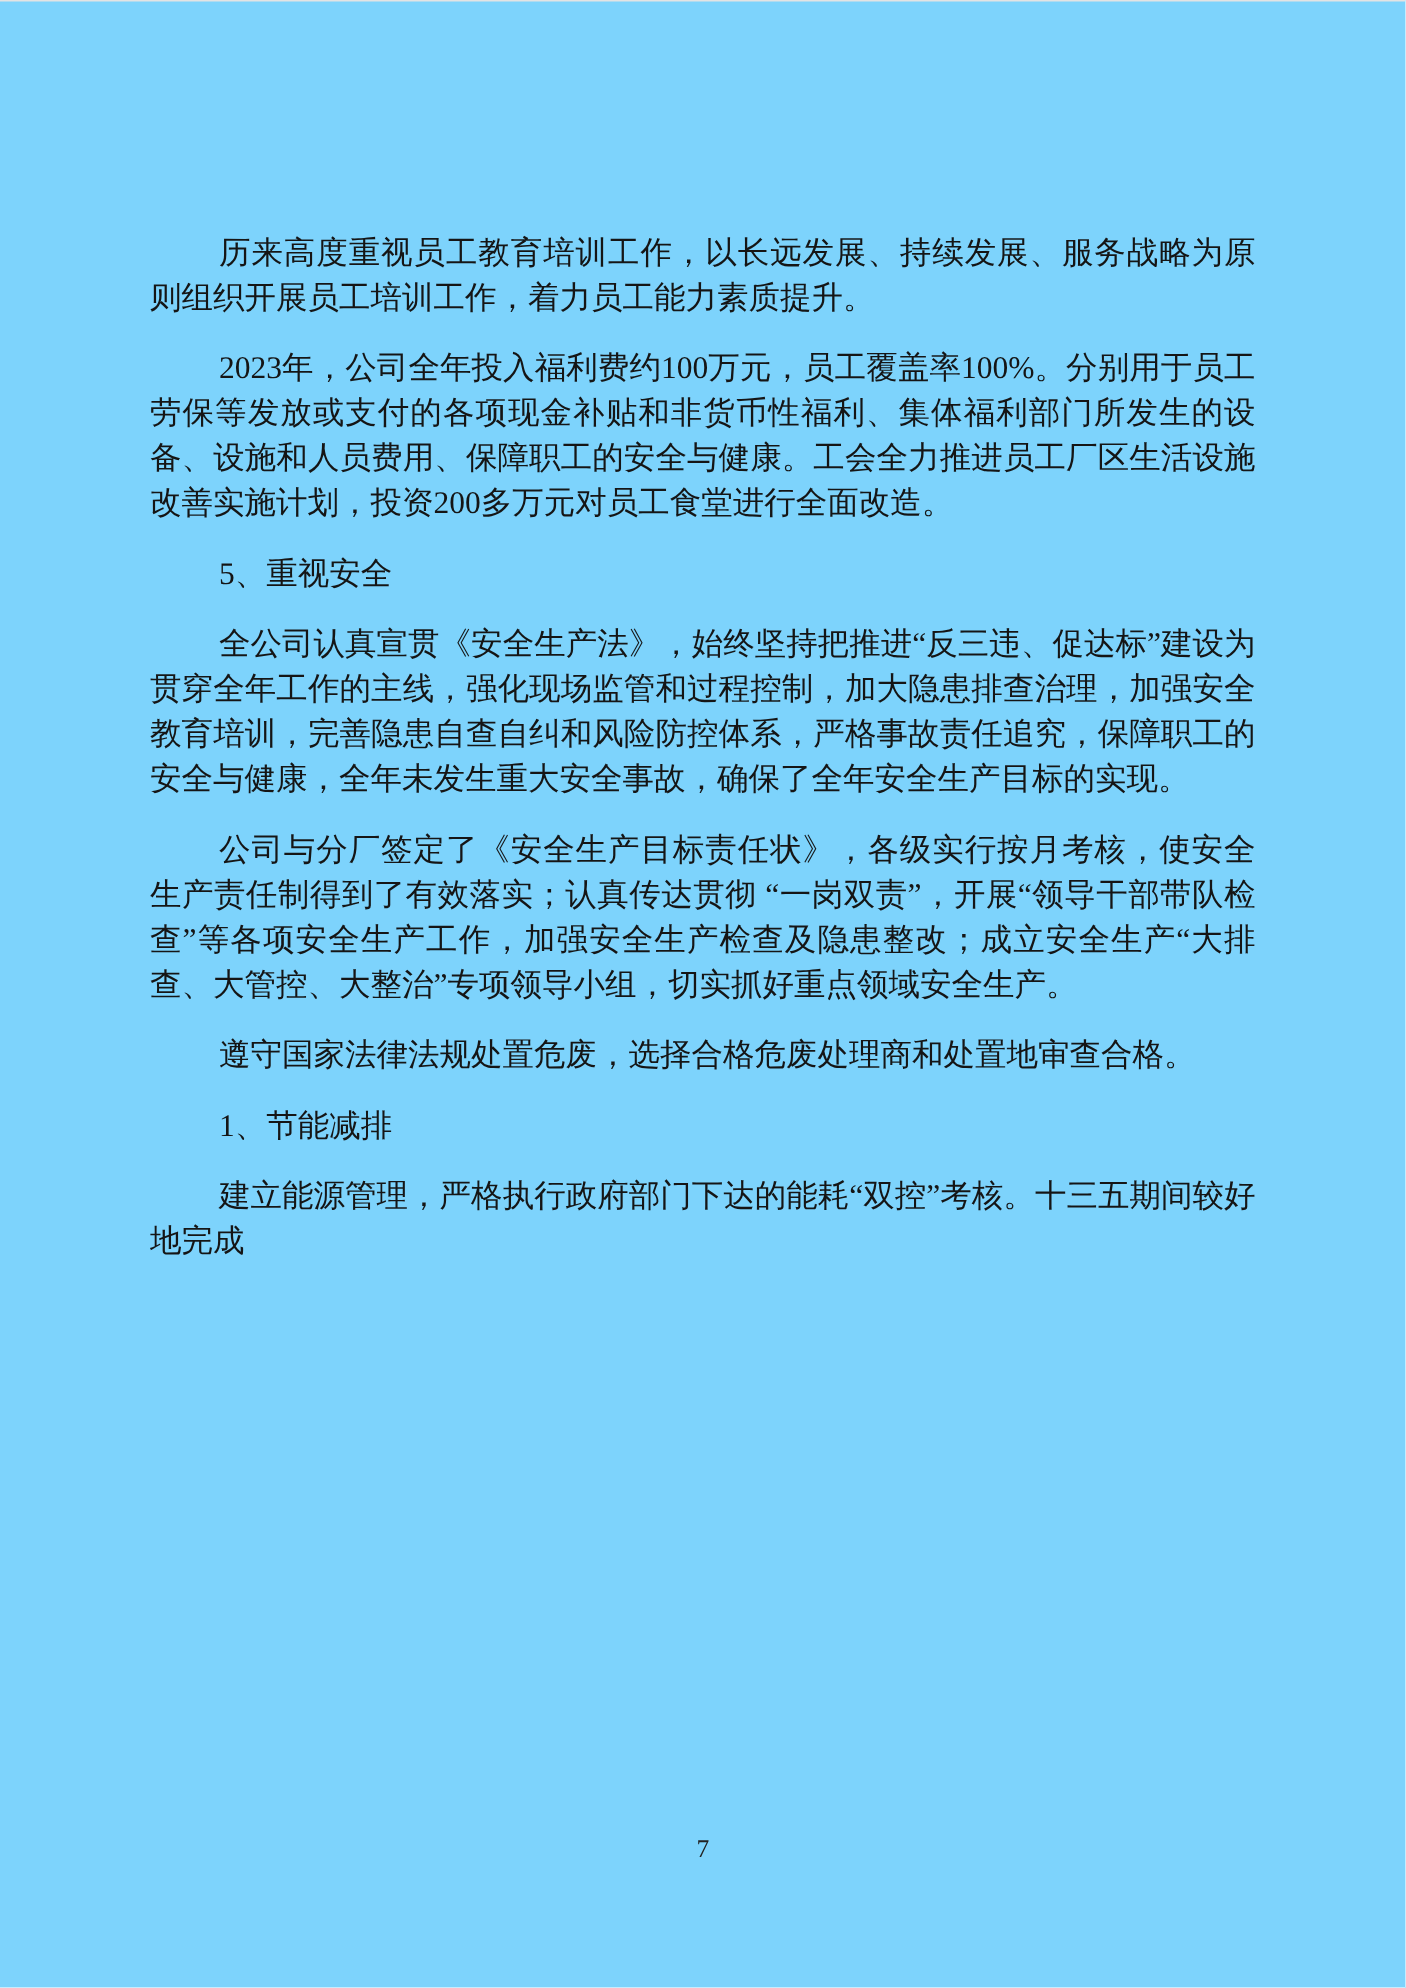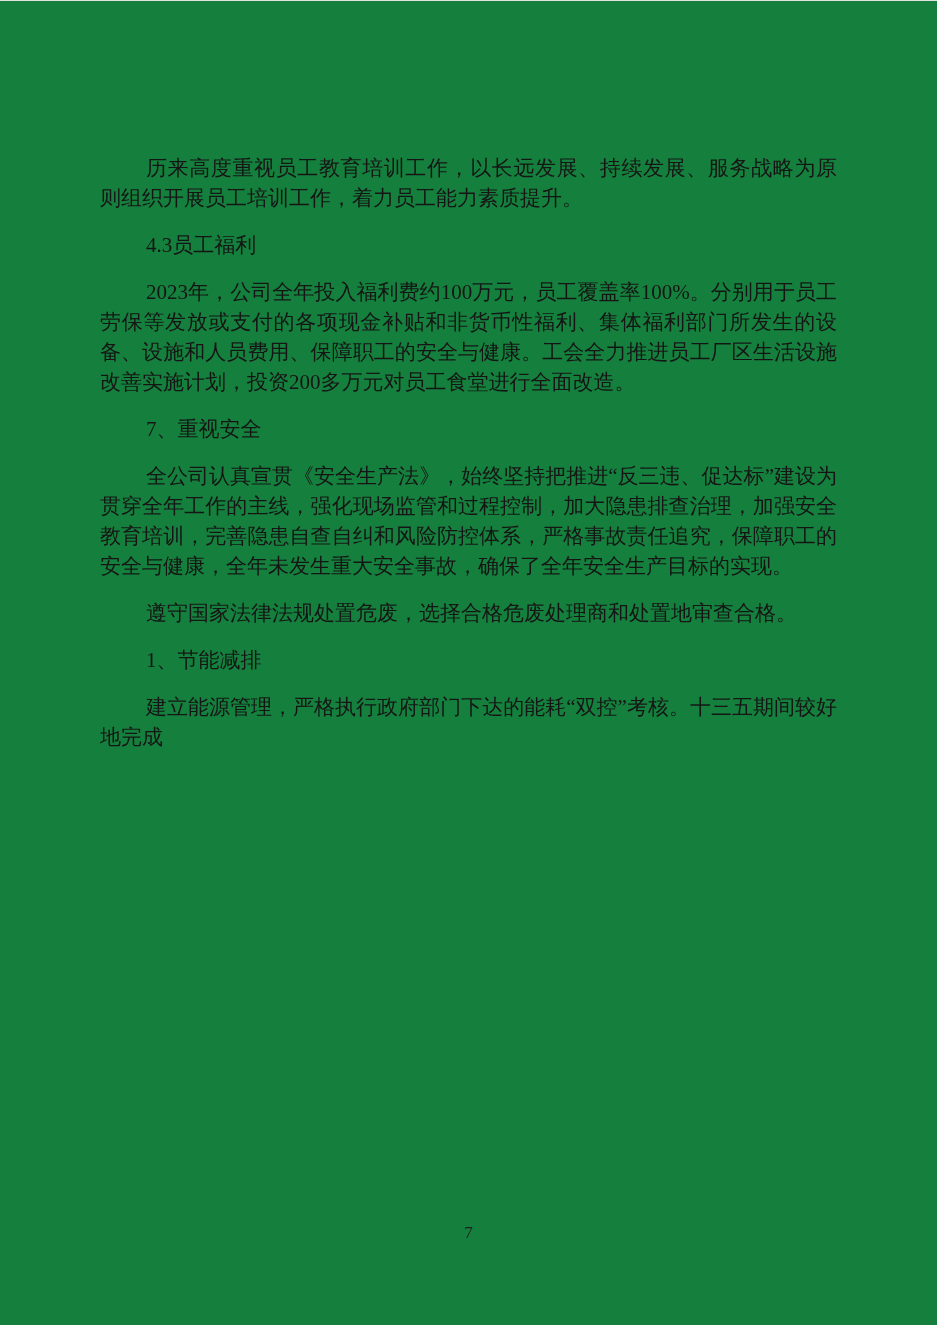--- a/index.html
+++ b/index.html
@@ -11,21 +11,21 @@
     width: 937px;
     height: 1325px;
     font-family: "Liberation Serif", "DejaVu Serif", serif;
     color: #151515;
   }
   .page {
     position: relative;
     width: 937px;
     height: 1325px;
     box-sizing: border-box;
-    background: #15803d;
+    background: #7dd3fc;
     border-top: 1px solid #e3e3e3;
     overflow: hidden;
   }
   .content {
     position: absolute;
     left: 100px;
     top: 152px;
     width: 737px;
   }
   .para {
@@ -54,22 +54,22 @@
     line-height: 24px;
     color: #222;
   }
 </style>
 </head>
 <body>
 
 <div class="page">
   <div class="content">
     <p class="para">历来高度重视员工教育培训工作，以长远发展、持续发展、服务战略为原则组织开展员工培训工作，着力员工能力素质提升。</p>
-    <h2 class="heading">4.3员工福利</h2>
     <p class="para">2023年，公司全年投入福利费约100万元，员工覆盖率100%。分别用于员工劳保等发放或支付的各项现金补贴和非货币性福利、集体福利部门所发生的设备、设施和人员费用、保障职工的安全与健康。工会全力推进员工厂区生活设施改善实施计划，投资200多万元对员工食堂进行全面改造。</p>
-    <h2 class="heading">7、重视安全</h2>
+    <h2 class="heading">5、重视安全</h2>
     <p class="para">全公司认真宣贯《安全生产法》，始终坚持把推进“反三违、促达标”建设为贯穿全年工作的主线，强化现场监管和过程控制，加大隐患排查治理，加强安全教育培训，完善隐患自查自纠和风险防控体系，严格事故责任追究，保障职工的安全与健康，全年未发生重大安全事故，确保了全年安全生产目标的实现。</p>
+    <p class="para">公司与分厂签定了《安全生产目标责任状》，各级实行按月考核，使安全生产责任制得到了有效落实；认真传达贯彻 “一岗双责”，开展“领导干部带队检查”等各项安全生产工作，加强安全生产检查及隐患整改；成立安全生产“大排查、大管控、大整治”专项领导小组，切实抓好重点领域安全生产。</p>
     <p class="para">遵守国家法律法规处置危废，选择合格危废处理商和处置地审查合格。</p>
     <h2 class="heading">1、节能减排</h2>
     <p class="para">建立能源管理，严格执行政府部门下达的能耗“双控”考核。十三五期间较好地完成</p>
   </div>
   <div class="footer">7</div>
 </div>
 
 </body></html>

